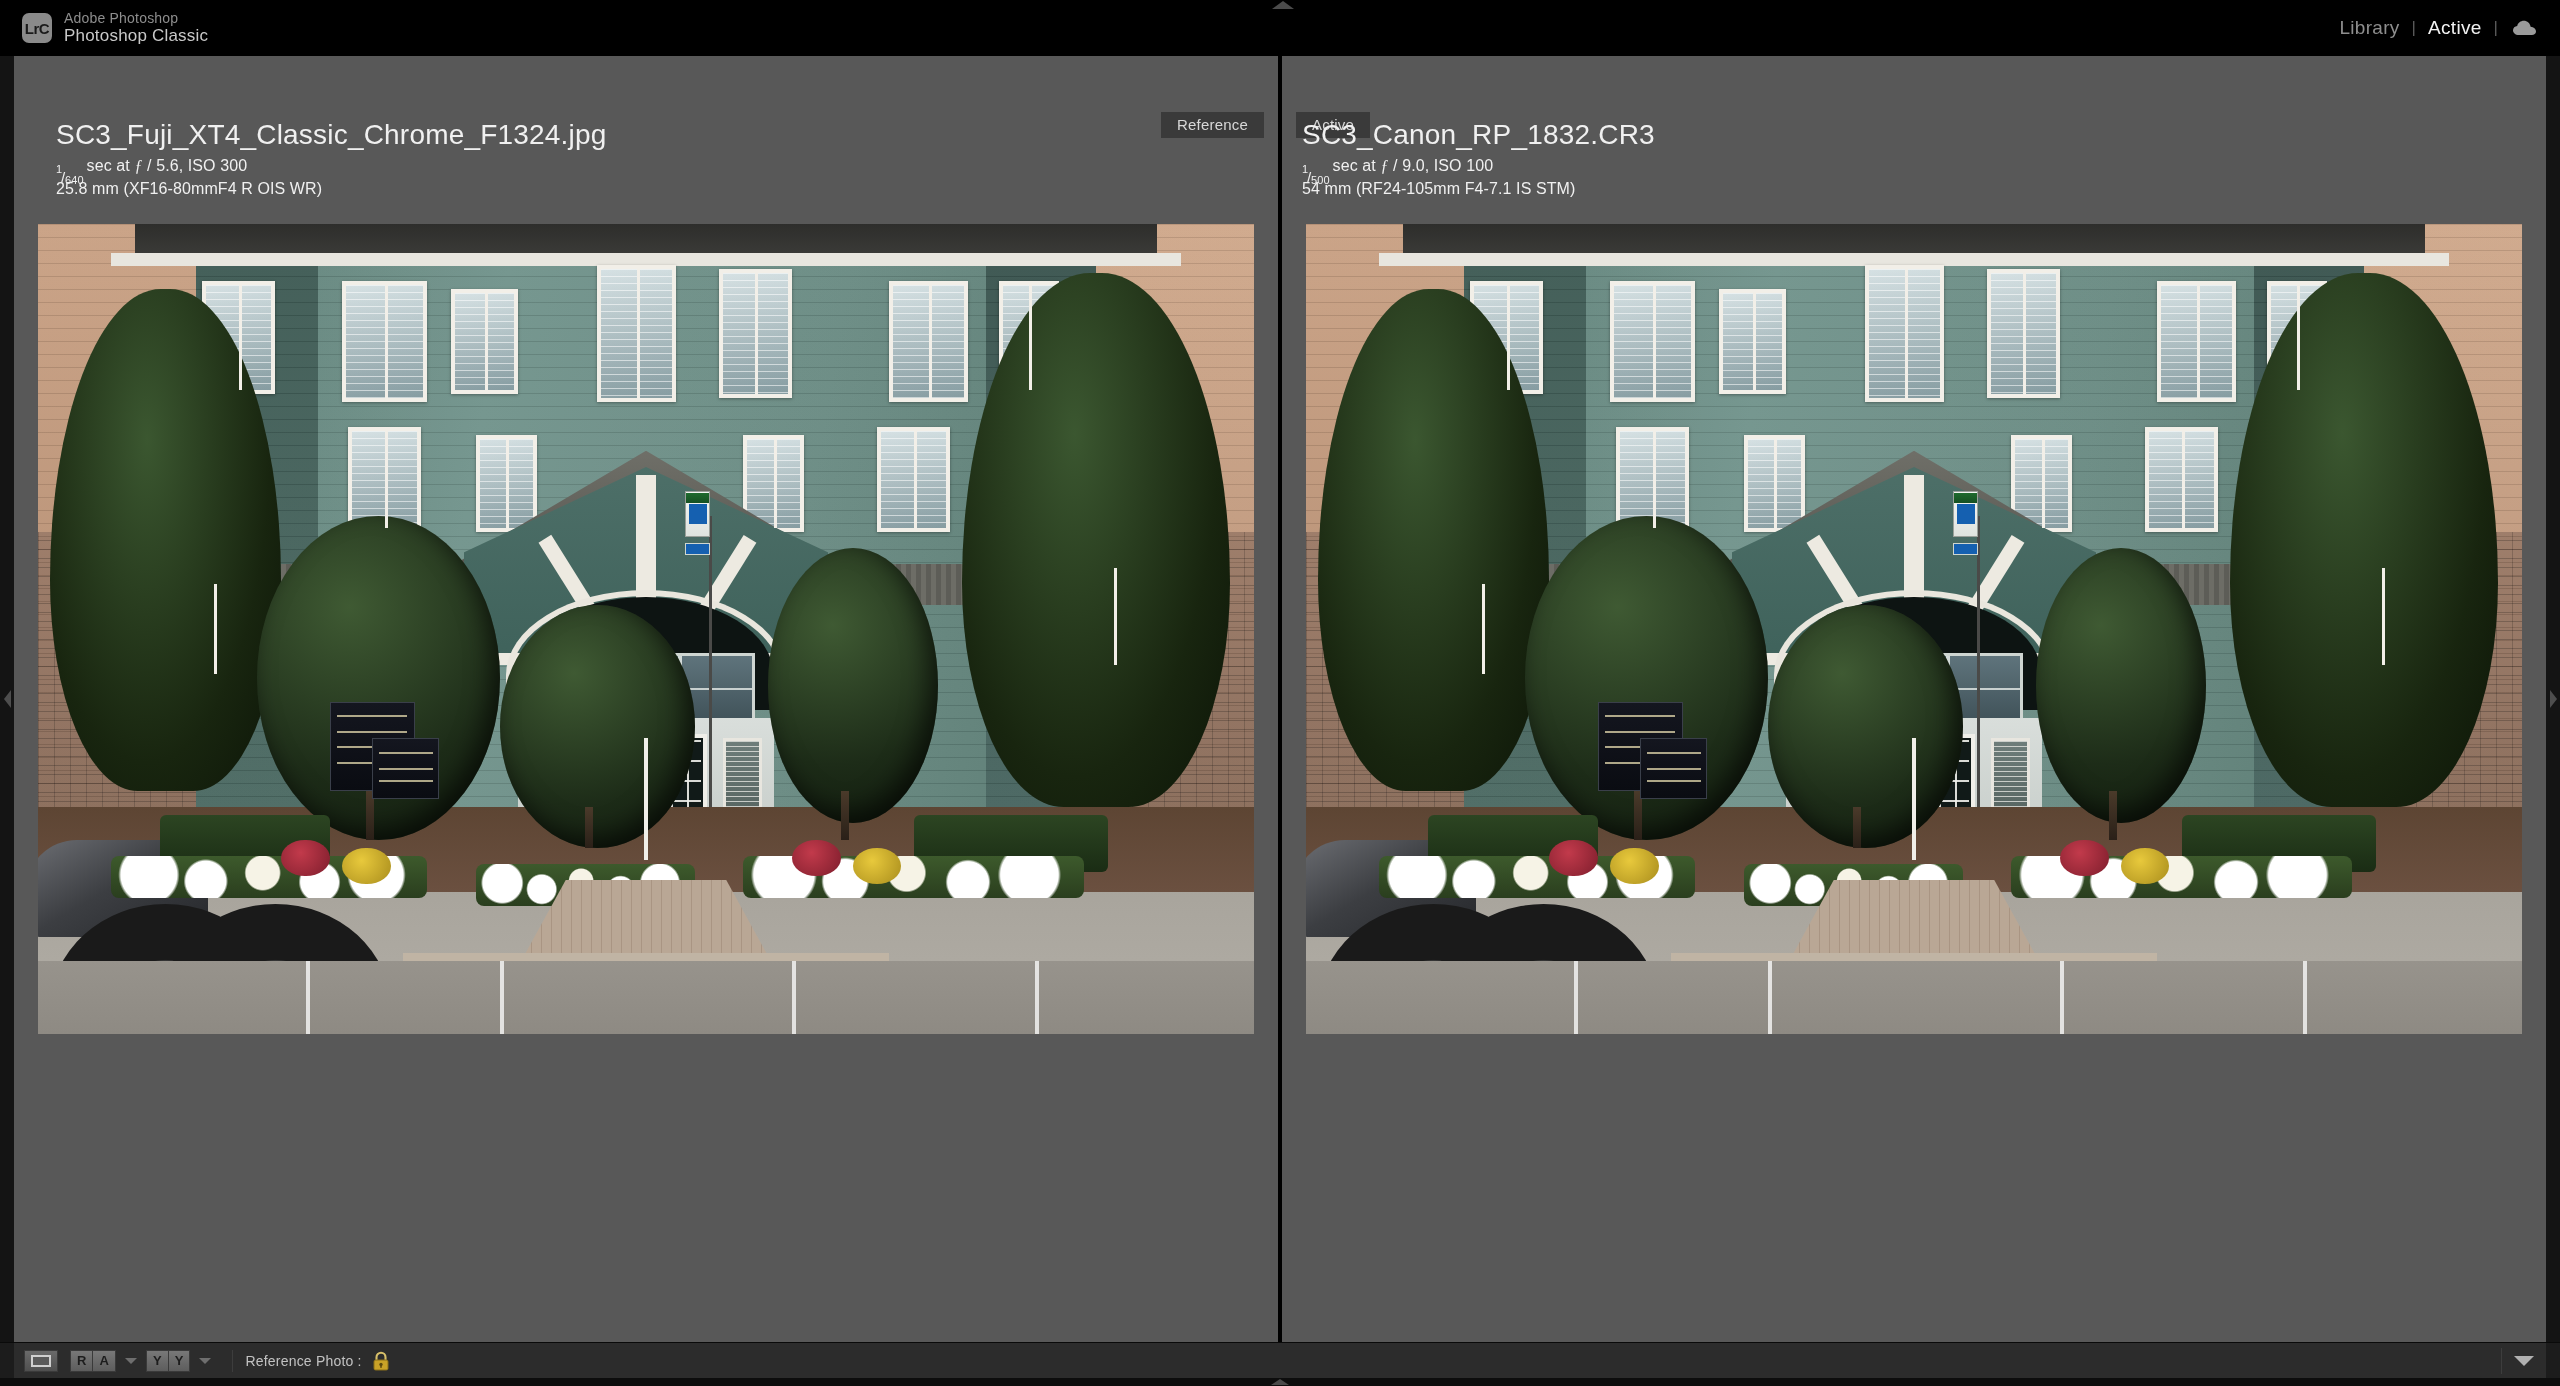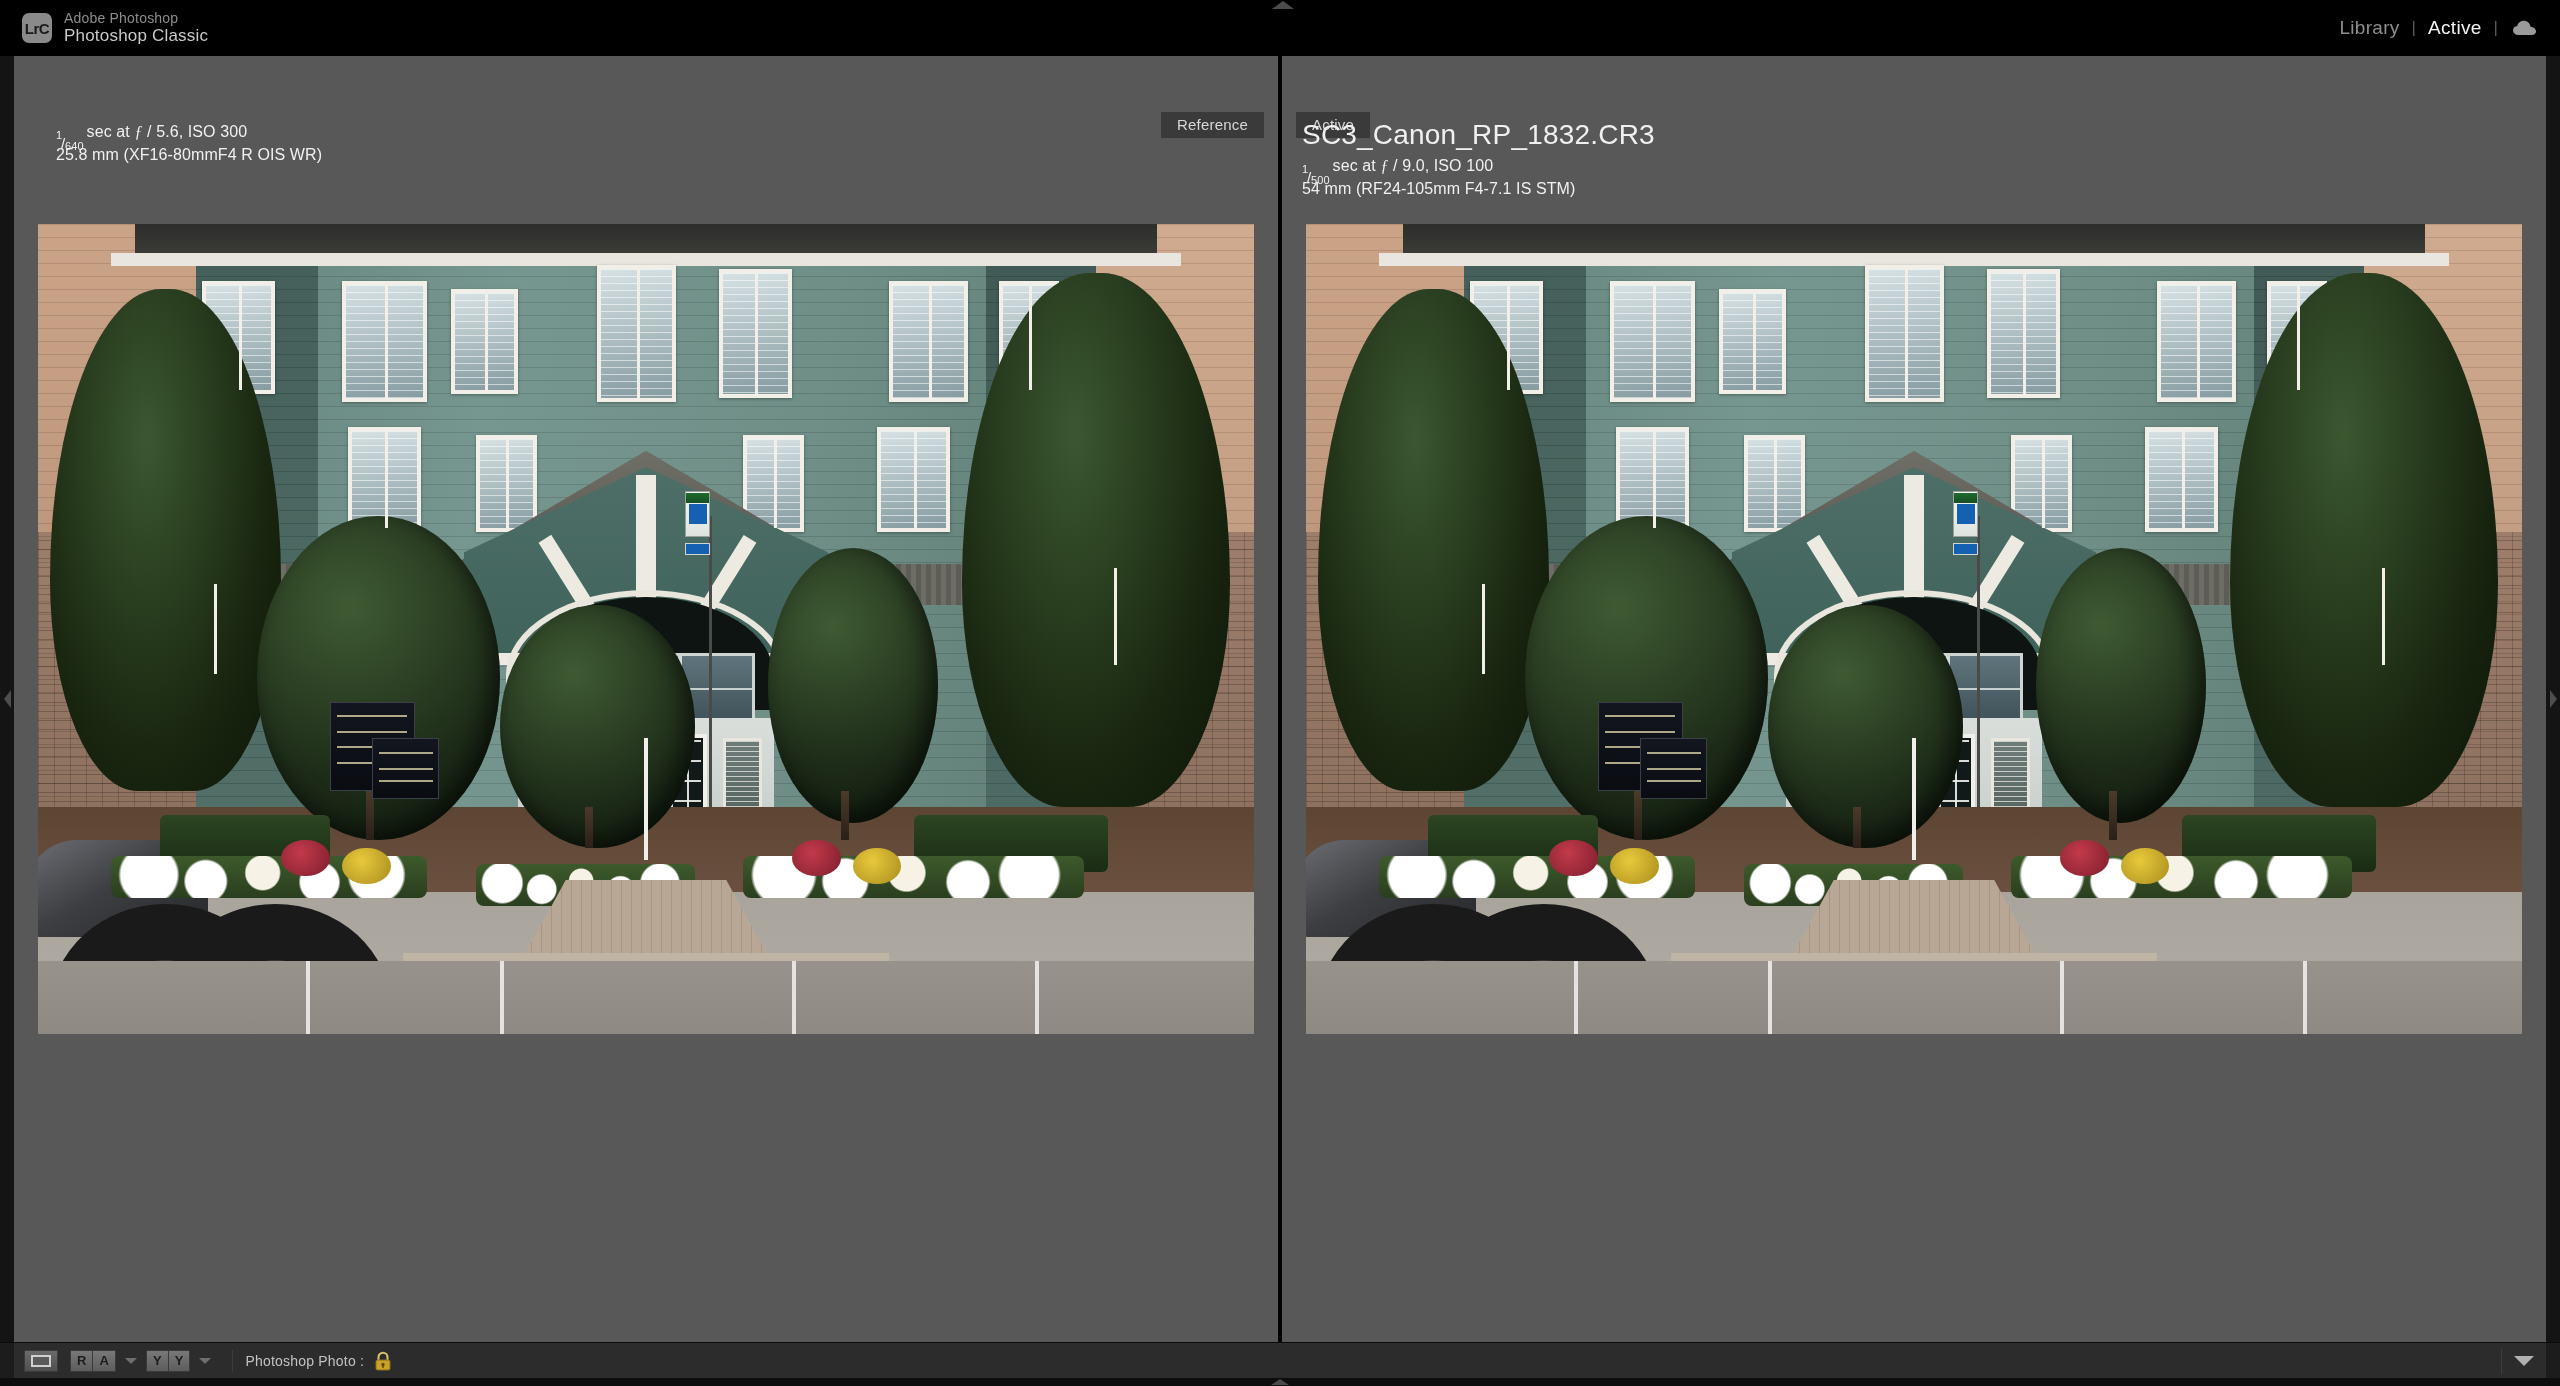--- a/index.html
+++ b/index.html
@@ -493,20 +493,21 @@
   <div class="right-handle">
     <div class="handle-tri right"></div>
   </div>
 
   <div class="compare-area">
 
     <div class="pane pane-left">
       <div class="pane-tab tab-reference">Reference</div>
 
       <div class="meta meta-left">
+        <div class="fname">SC3_Fuji_XT4_Classic_Chrome_F1324.jpg</div>
         <div class="line2">
           <span class="frac">
             <span class="num">1</span>
             <span class="sl">/</span>
             <span class="den">640</span>
           </span>
           <span>sec at</span>
           <span class="ital-f">ƒ</span>
           <span>/ 5.6, ISO 300</span>
         </div>
@@ -761,21 +762,21 @@
     <div class="tb-caret"></div>
 
     <div class="tb-pair">
       <div class="tb-btn">Y</div>
       <div class="tb-btn">Y</div>
     </div>
     <div class="tb-caret"></div>
 
     <div class="tb-sep"></div>
 
-    <div class="tb-label">Photoshop Photo :</div>
+    <div class="tb-label">Reference Photo :</div>
 
     <div class="lock-icon">
       <svg width="18" height="20" viewBox="0 0 18 20">
         <path d="M4.5 9 V6.2 A4.5 4.5 0 0 1 13.5 6.2 V9" stroke="#d8c06a" stroke-width="2.1" fill="none"></path>
         <rect x="2" y="9" width="14" height="10" rx="1.6" fill="#c9a227" stroke="#8a6f18" stroke-width="1"></rect>
         <circle cx="9" cy="13.4" r="1.7" fill="#5d4a10"></circle>
         <rect x="8.2" y="13.4" width="1.6" height="3.4" fill="#5d4a10"></rect>
       </svg>
     </div>
 

